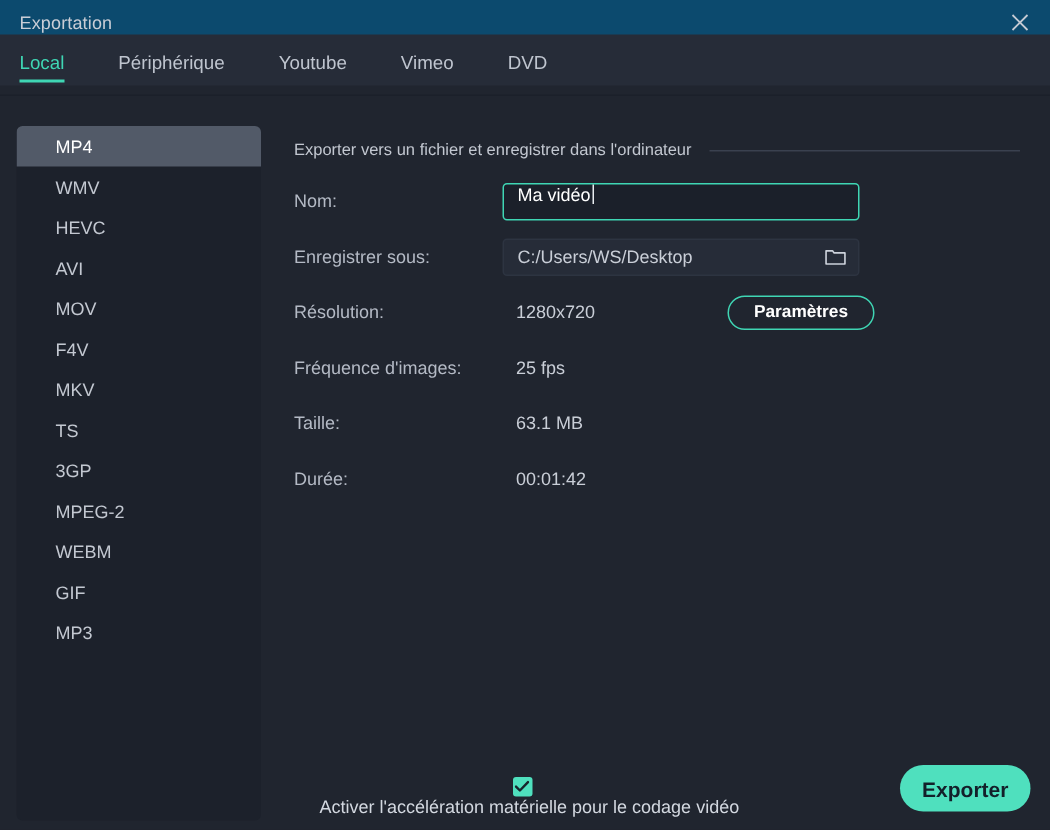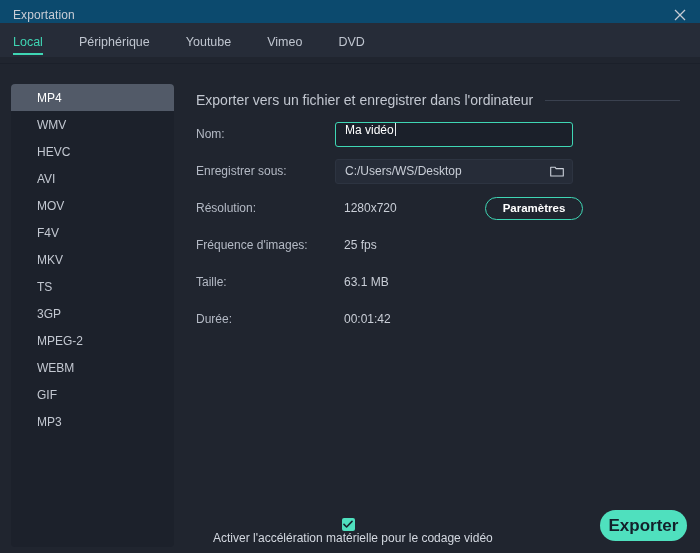--- a/index.html
+++ b/index.html
@@ -108,21 +108,21 @@
     left: 196px; top: 74px;
     width: 492px; height: 420px;
   }
   .legend-row {
     display: flex;
     align-items: center;
     height: 20px;
     margin-top: 16px;
   }
   .legend-text {
-    font-size: 14px;
+    font-size: 11px;
     color: #c2c7d0;
     white-space: nowrap;
   }
   .legend-line {
     flex: 1;
     height: 1px;
     background: #3a414f;
     margin-left: 12px;
     margin-right: 8px;
   }
@@ -244,21 +244,21 @@
     white-space: nowrap;
   }
   .export-btn {
     position: absolute;
     right: 13px; top: 13px;
     width: 87px; height: 31px;
     border-radius: 16px;
     background: #4fe0be;
     border: none;
     color: #13202a;
-    font-size: 17px;
+    font-size: 14px;
     font-weight: bold;
     font-family: "Liberation Sans", sans-serif;
     cursor: pointer;
   }
 </style>
 </head>
 <body>
 
 <div class="titlebar">
   <span class="titlebar-title">Exportation</span>

